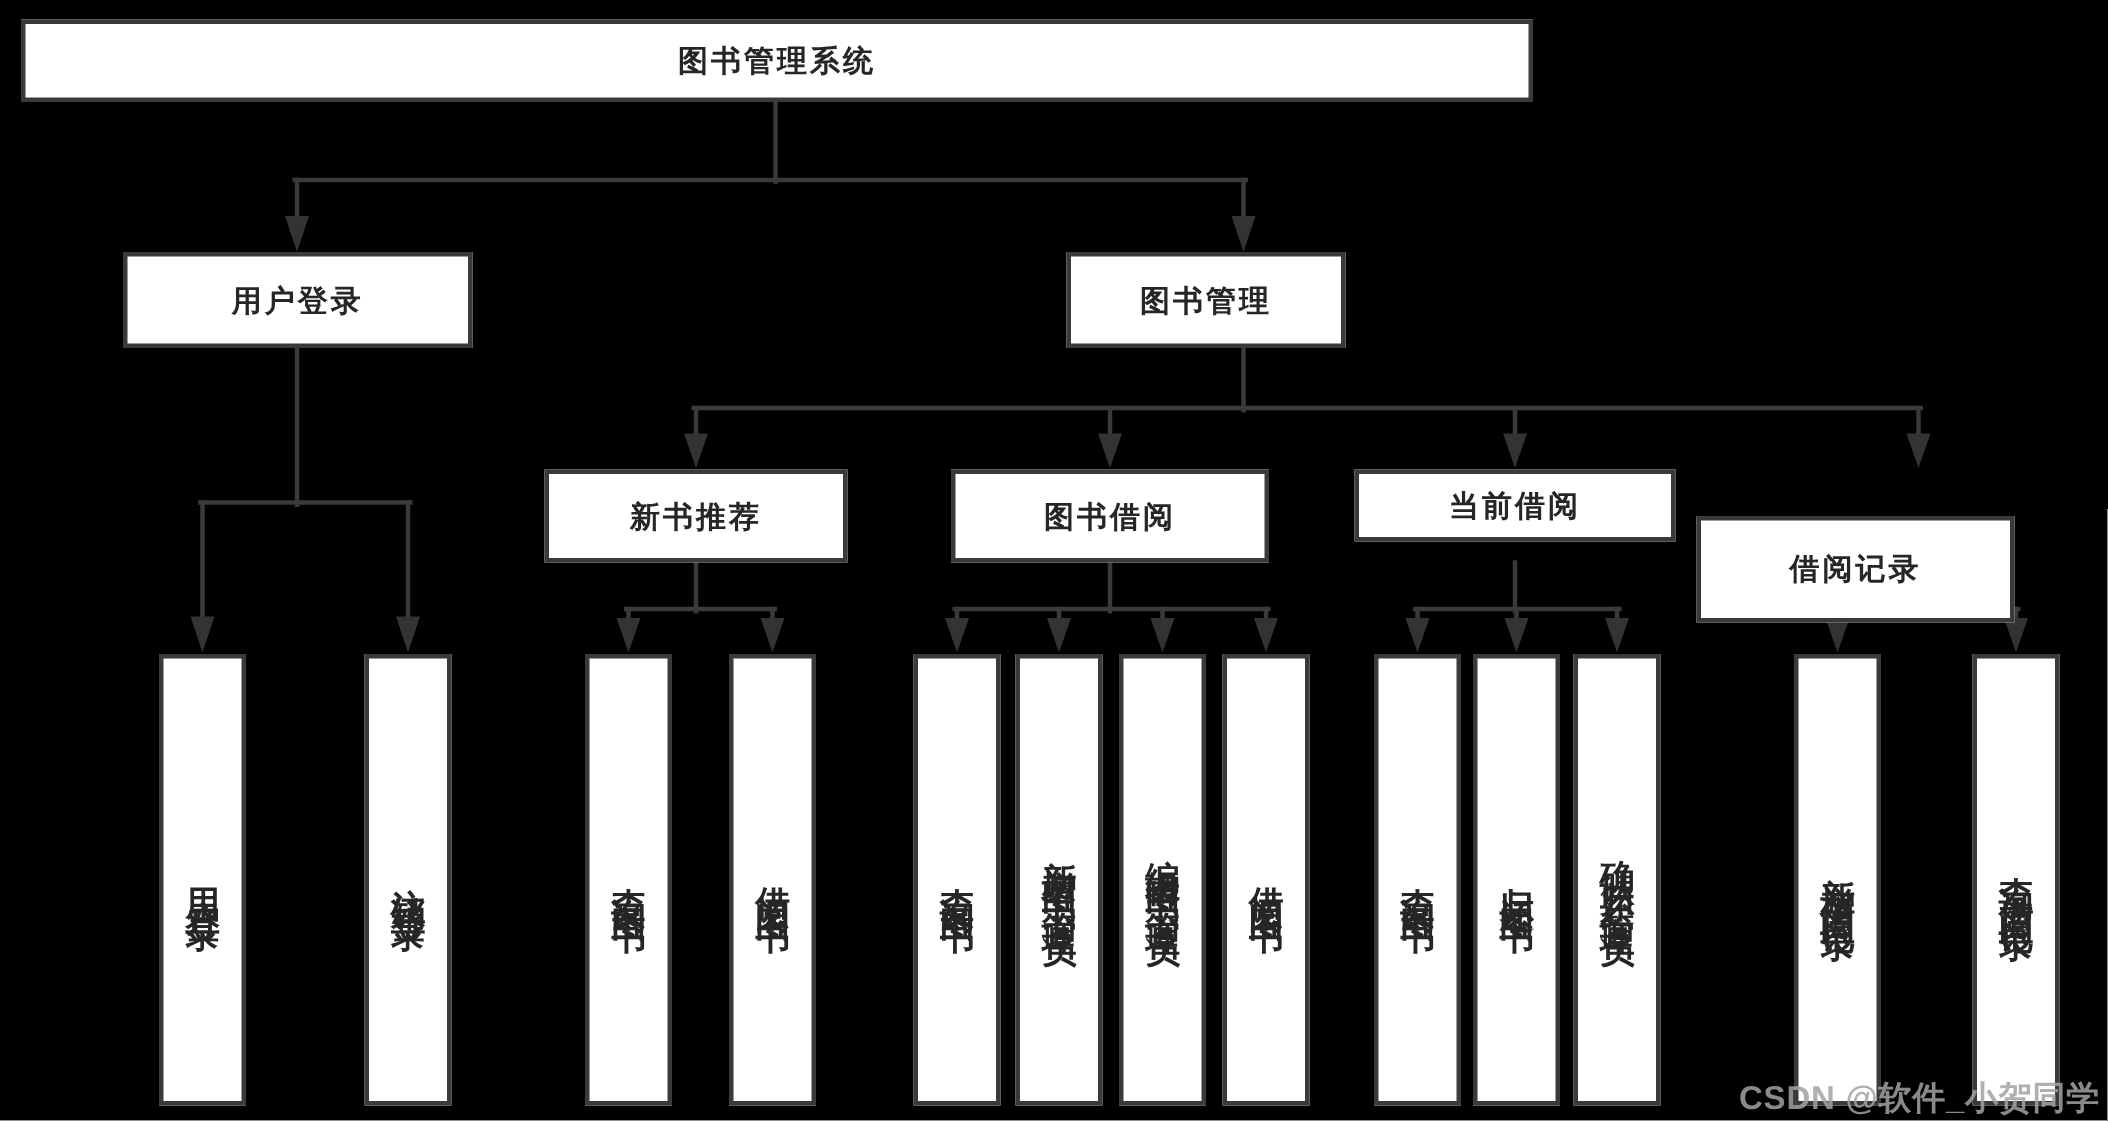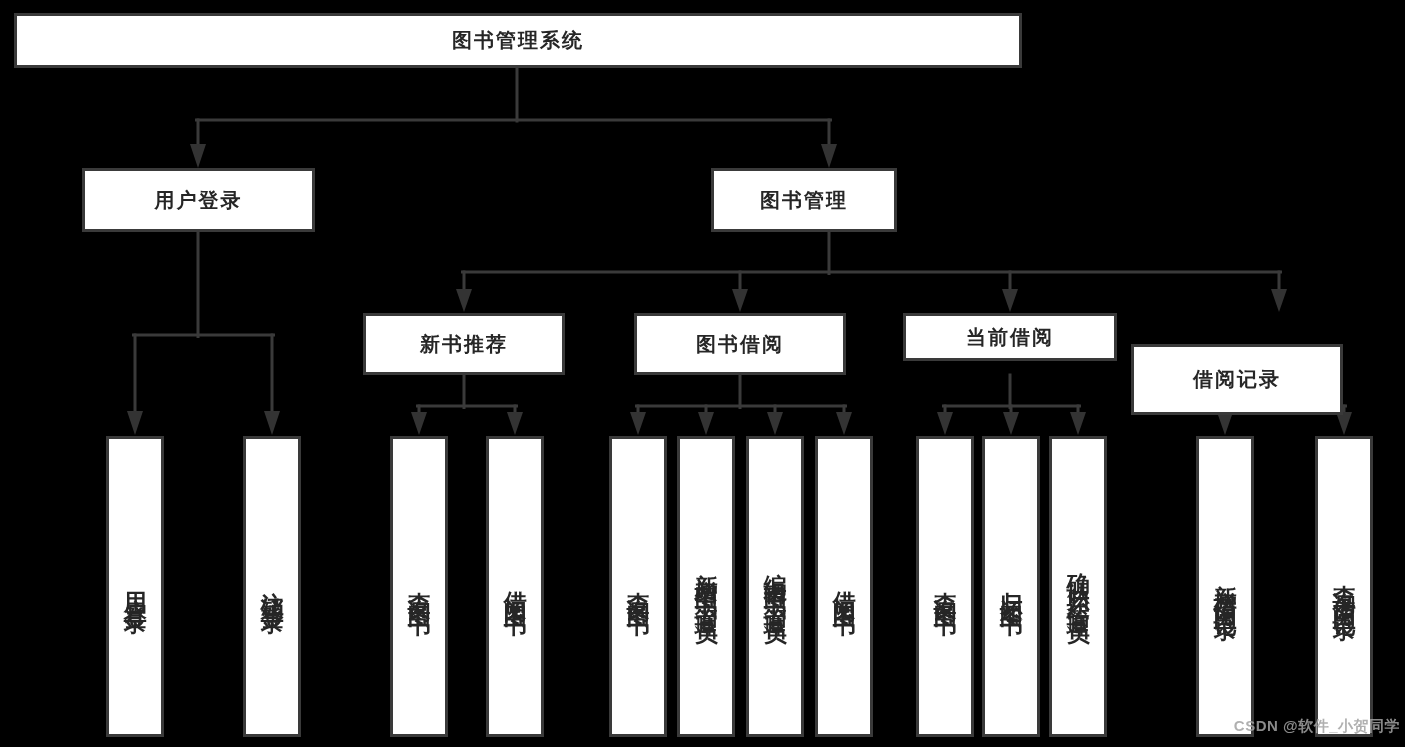--- a/index.html
+++ b/index.html
@@ -52,21 +52,21 @@
     font-size: 23px;
     line-height: 1.1;
     letter-spacing: 7px;
     white-space: nowrap;
   }
   #watermark {
     position: absolute;
     top: 717px;
     right: 5px;
     z-index: 5;
-    font-size: 15px;
+    font-size: 22px;
     color: #a3a3a3;
     opacity: 0.85;
     letter-spacing: 0.5px;
     white-space: nowrap;
   }
 </style>
 </head>
 <body>
 
 <div id="canvas">

